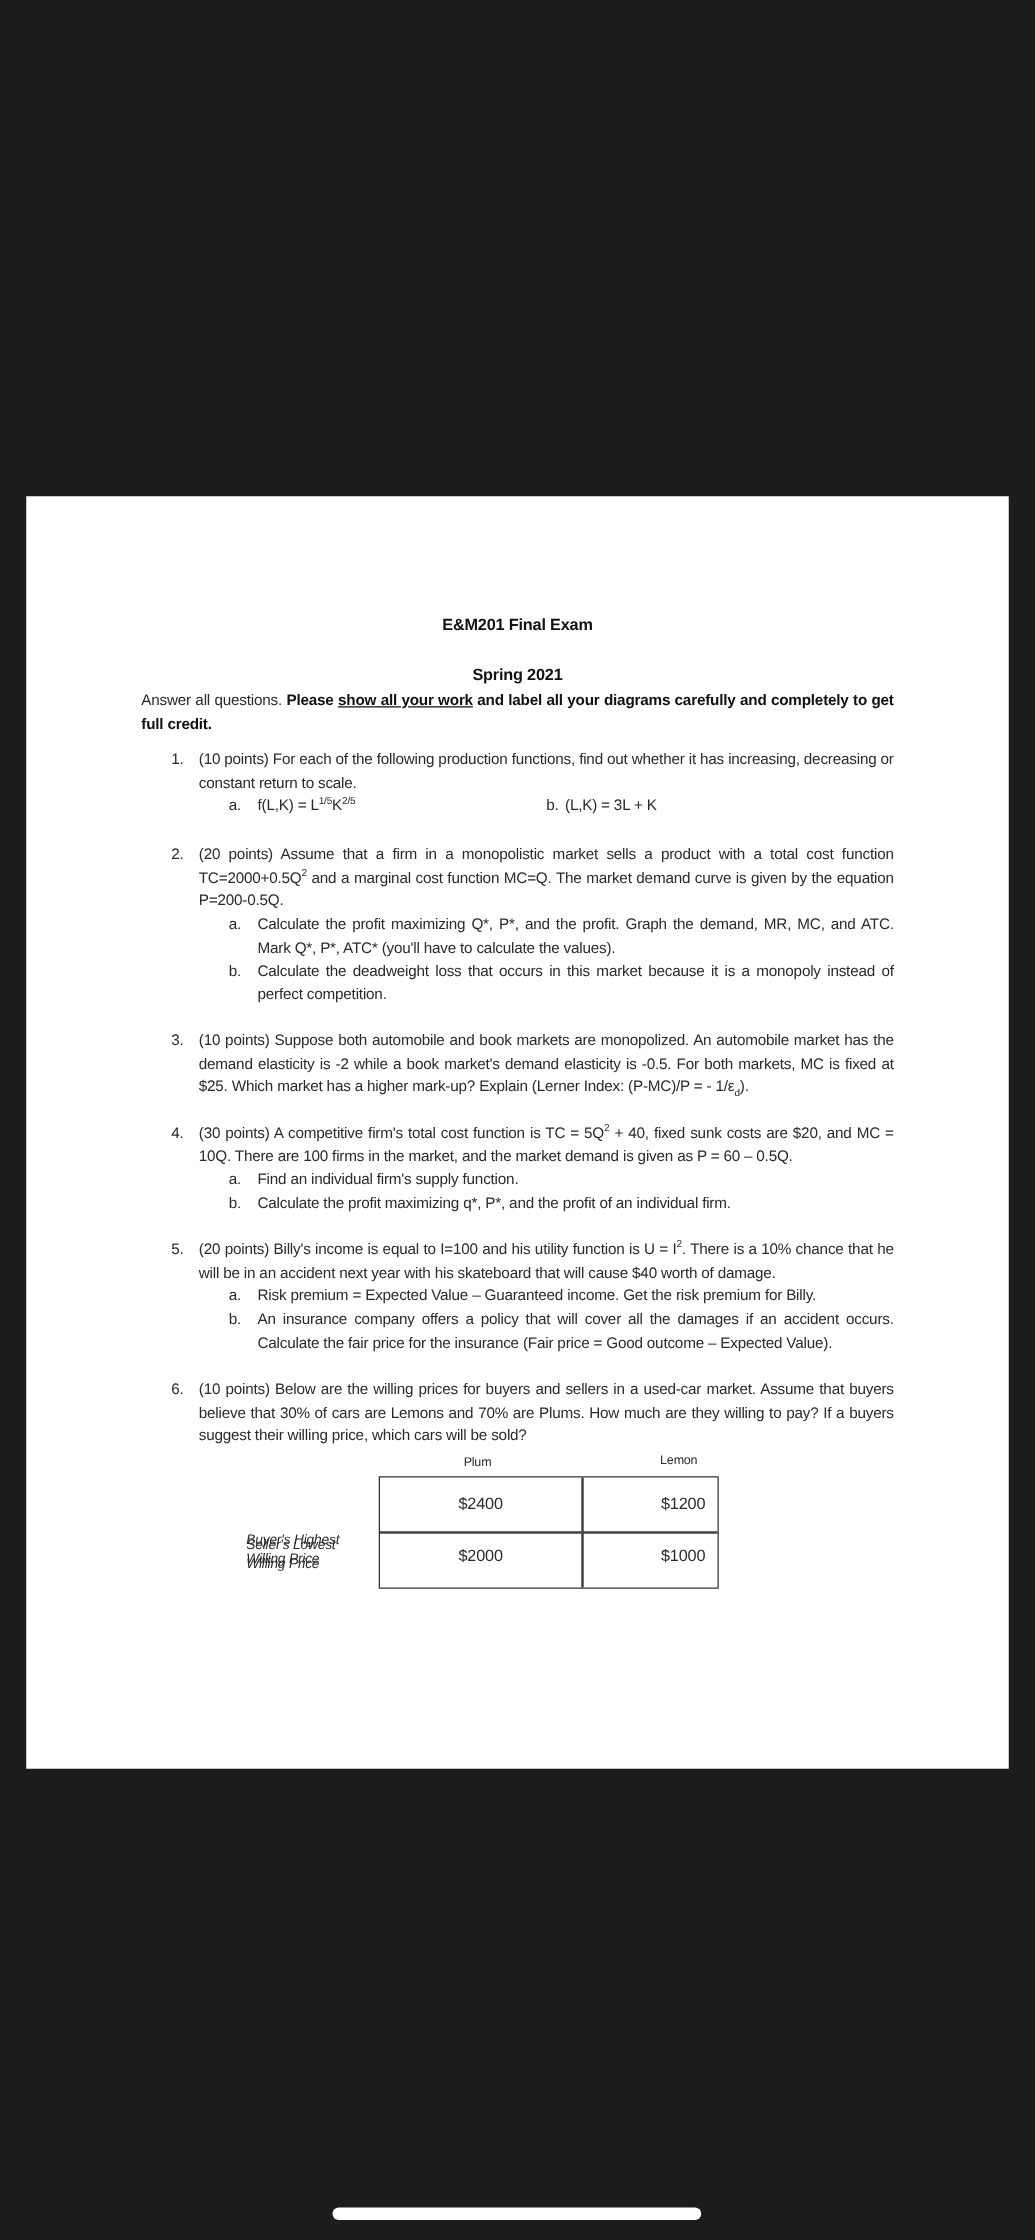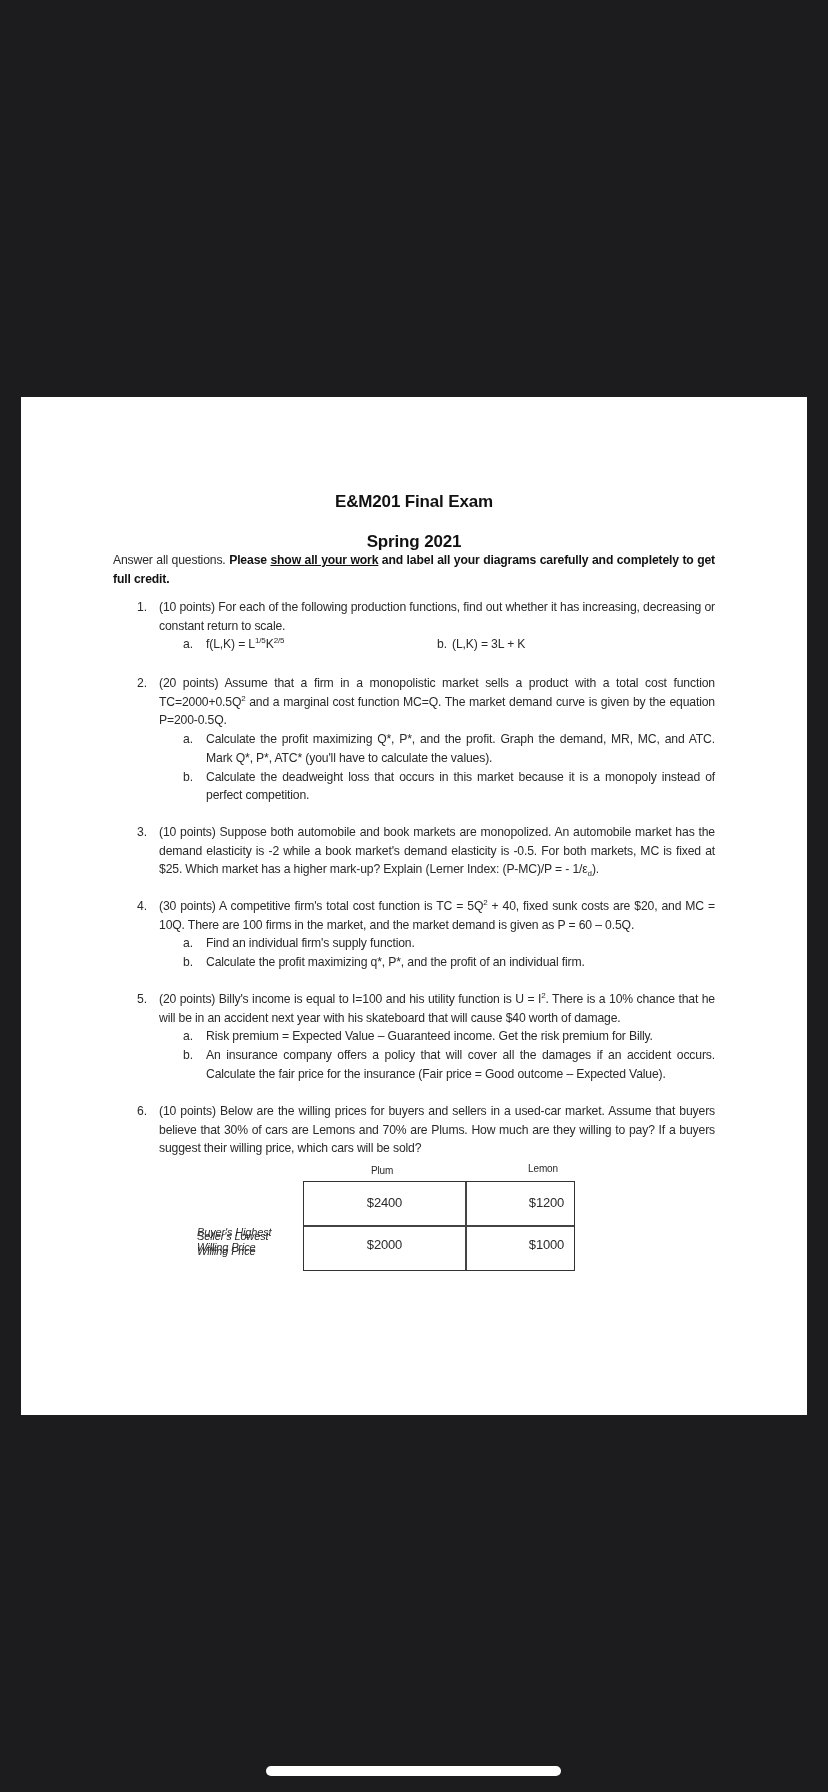--- a/index.html
+++ b/index.html
@@ -9,21 +9,21 @@
   }
   .paper {
     position:absolute; left:21px; top:397px; width:786px; height:1018px; background:#ffffff;
   }
   .doc {
     position:absolute; left:0; top:0; width:786px; height:1018px;
     color:#2a2a2a; font-family:"Liberation Sans", sans-serif;
     font-size:12.2px; letter-spacing:-0.15px;
   }
   .title {
-    position:absolute; left:0; width:786px; text-align:center; font-weight:bold; font-size:17px; color:#111;
+    position:absolute; left:0; width:786px; text-align:center; font-weight:bold; font-size:13px; color:#111;
   }
   .para {
     position:absolute; text-align:justify; text-align-last:left; line-height:18.7px;
   }
   .intro { left:92px; top:154px; width:602px; }
   .intro b { color:#111; }
   .intro u { text-decoration:underline; }
   .item { position:absolute; left:92px; width:602px; }
   .num { position:absolute; left:24px; top:0; line-height:18.7px; }
   .itext { position:absolute; left:46px; width:556px; text-align:justify; text-align-last:left; line-height:18.7px; top:0; }

